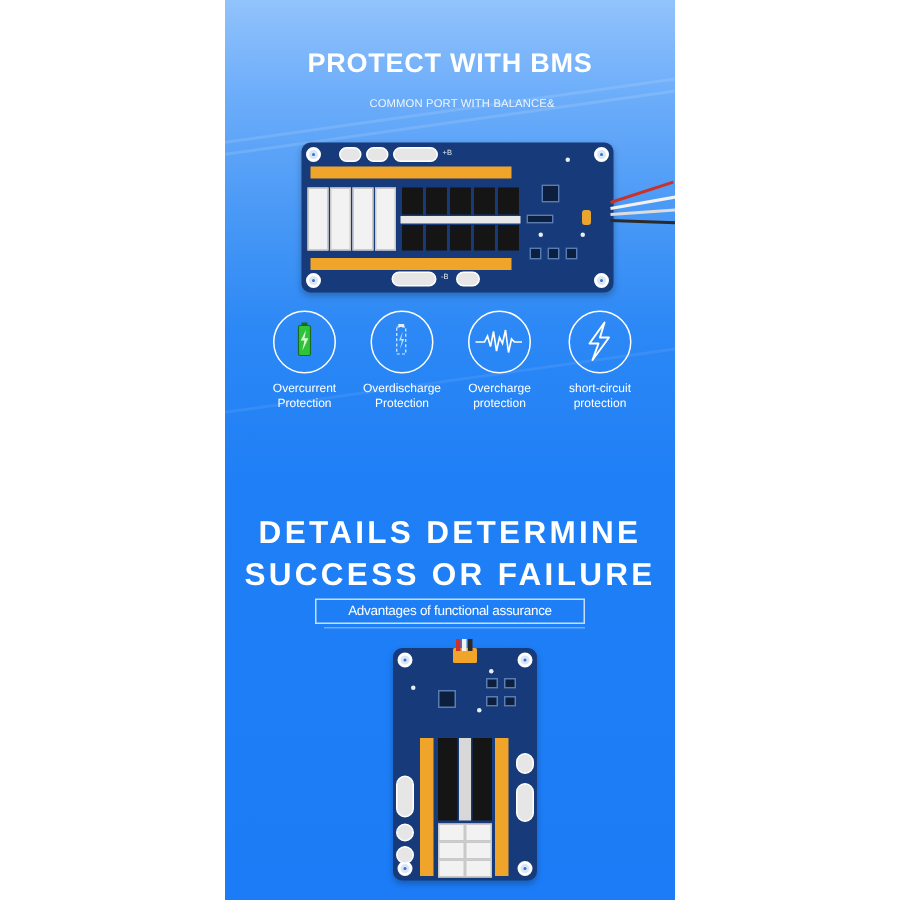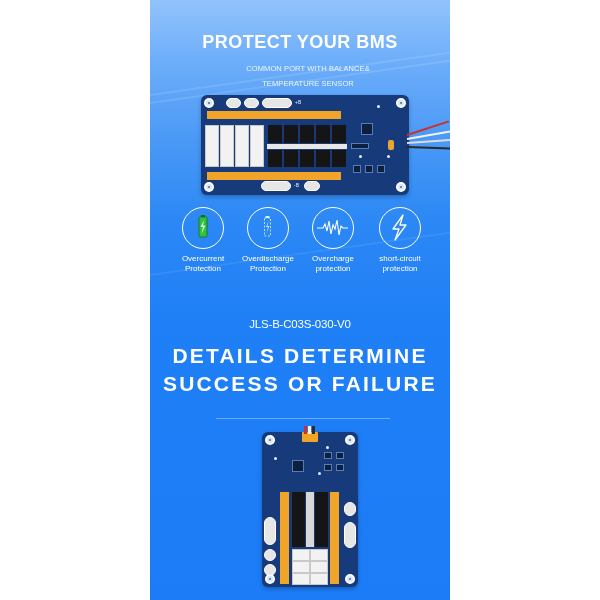--- a/index.html
+++ b/index.html
@@ -32,23 +32,22 @@
   .pcb-v { left: 112px; top: 432px; width: 96px; height: 155px; background: #163a7a; border-radius: 6px; box-shadow: 0 2px 4px rgba(0,0,0,0.25); }
 </style>
 </head>
 <body>
 
 <div class="panel">
   <div class="streak" style="top:70px;"></div>
   <div class="streak" style="top:78px;"></div>
   <div class="streak" style="top:250px; opacity:0.6;"></div>
 
-  <div class="abs title1">PROTECT YOUR BMS</div>
+  <div class="abs title1">PROTECT WITH BMS</div>
   <div class="abs sub1" style="top:64px;">COMMON PORT WITH BALANCE&amp;</div>
-  <div class="abs sub1" style="top:79px;">TEMPERATURE SENSOR</div>
 
   <div class="abs pcb-h">
     <div class="hole" style="left:3px; top:3px;"></div>
     <div class="hole" style="left:195px; top:3px;"></div>
     <div class="hole" style="left:3px; top:87px;"></div>
     <div class="hole" style="left:195px; top:87px;"></div>
 
     <div class="pad" style="left:25px; top:3px; width:15px; height:10px;"></div>
     <div class="pad" style="left:43px; top:3px; width:15px; height:10px;"></div>
     <div class="pad" style="left:61px; top:3px; width:30px; height:10px;"></div>
@@ -129,23 +128,23 @@
   </div>
   <div class="icon-label" style="left:148px; top:254px;">
     <div>Overcharge</div>
     <div>protection</div>
   </div>
   <div class="icon-label" style="left:215px; top:254px;">
     <div>short-circuit</div>
     <div>protection</div>
   </div>
 
-  <div class="abs model">JLS-B-C03S-030-V0</div>
   <div class="abs title2" style="top:344px;">DETAILS DETERMINE</div>
   <div class="abs title2" style="top:372px;">SUCCESS OR FAILURE</div>
+  <div class="abs adv-box">Advantages of functional assurance</div>
   <div class="abs adv-under"></div>
 
   <div class="abs pcb-v">
     <div class="hole" style="left:3px; top:3px;"></div>
     <div class="hole" style="left:83px; top:3px;"></div>
     <div class="hole" style="left:3px; top:142px;"></div>
     <div class="hole" style="left:83px; top:142px;"></div>
 
     <div class="abs" style="left:40px; top:0px; width:16px; height:10px; background:#f0a52a; border-radius:1px;"></div>
     <div class="abs" style="left:42px; top:-6px; width:3px; height:8px; background:#c8322a;"></div>

